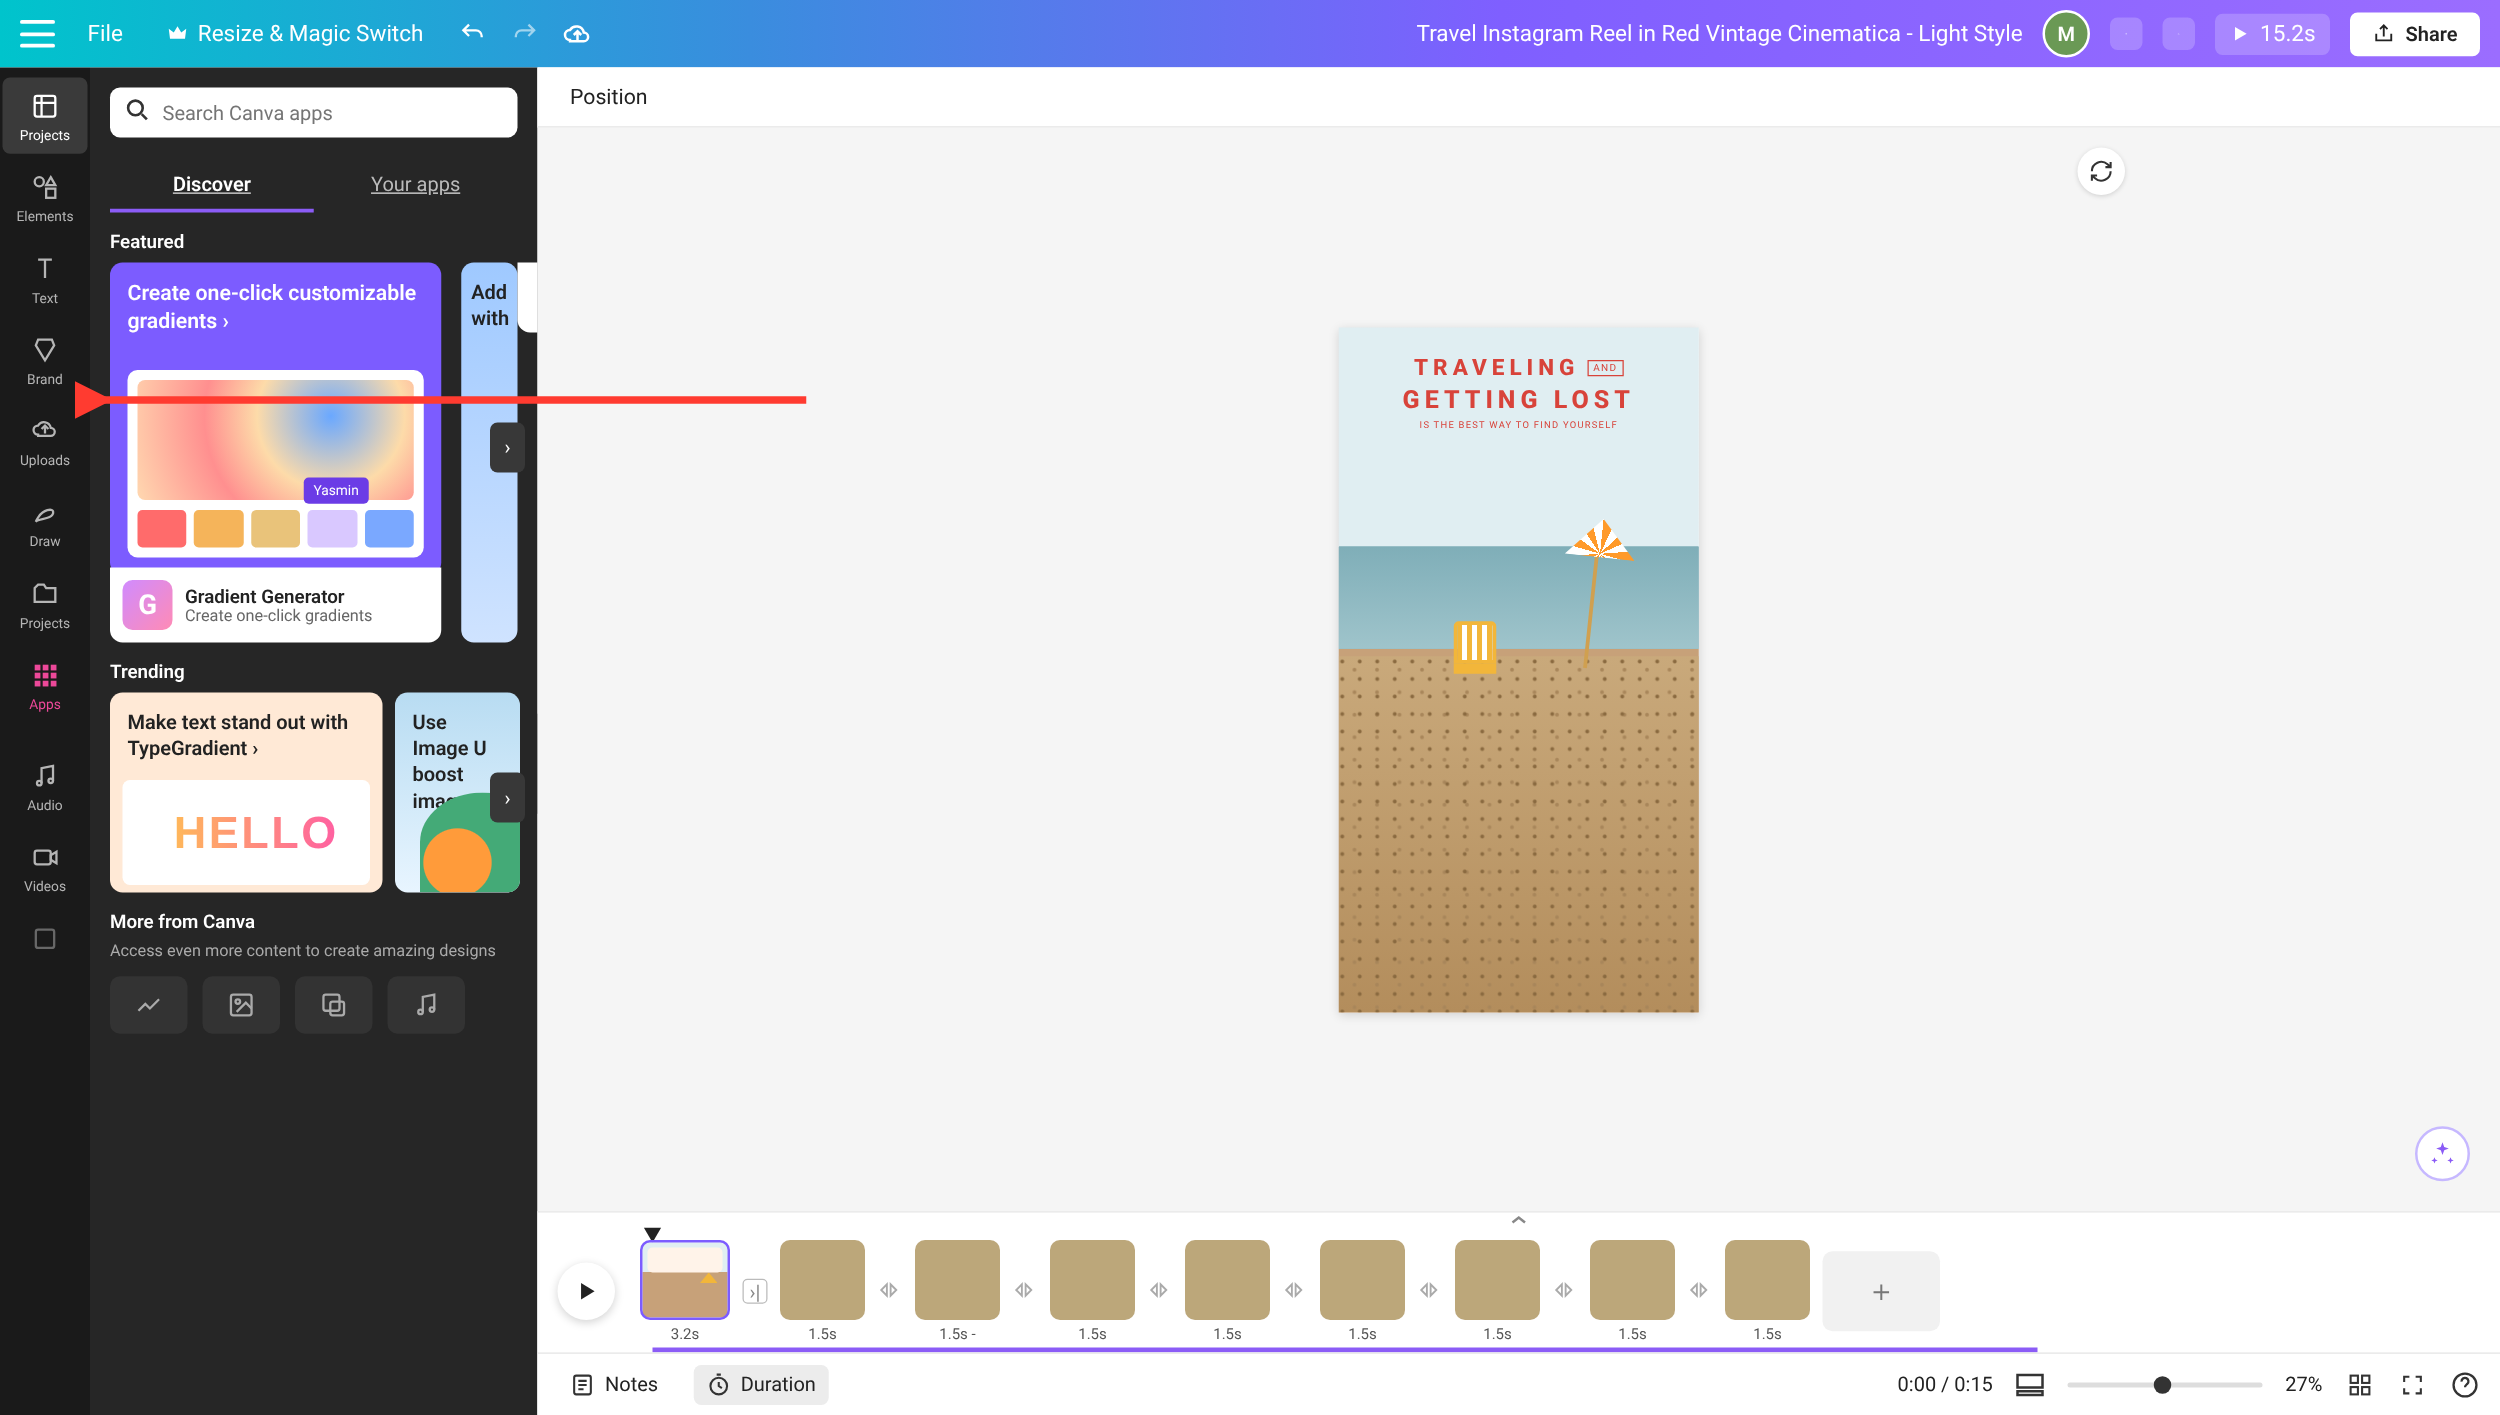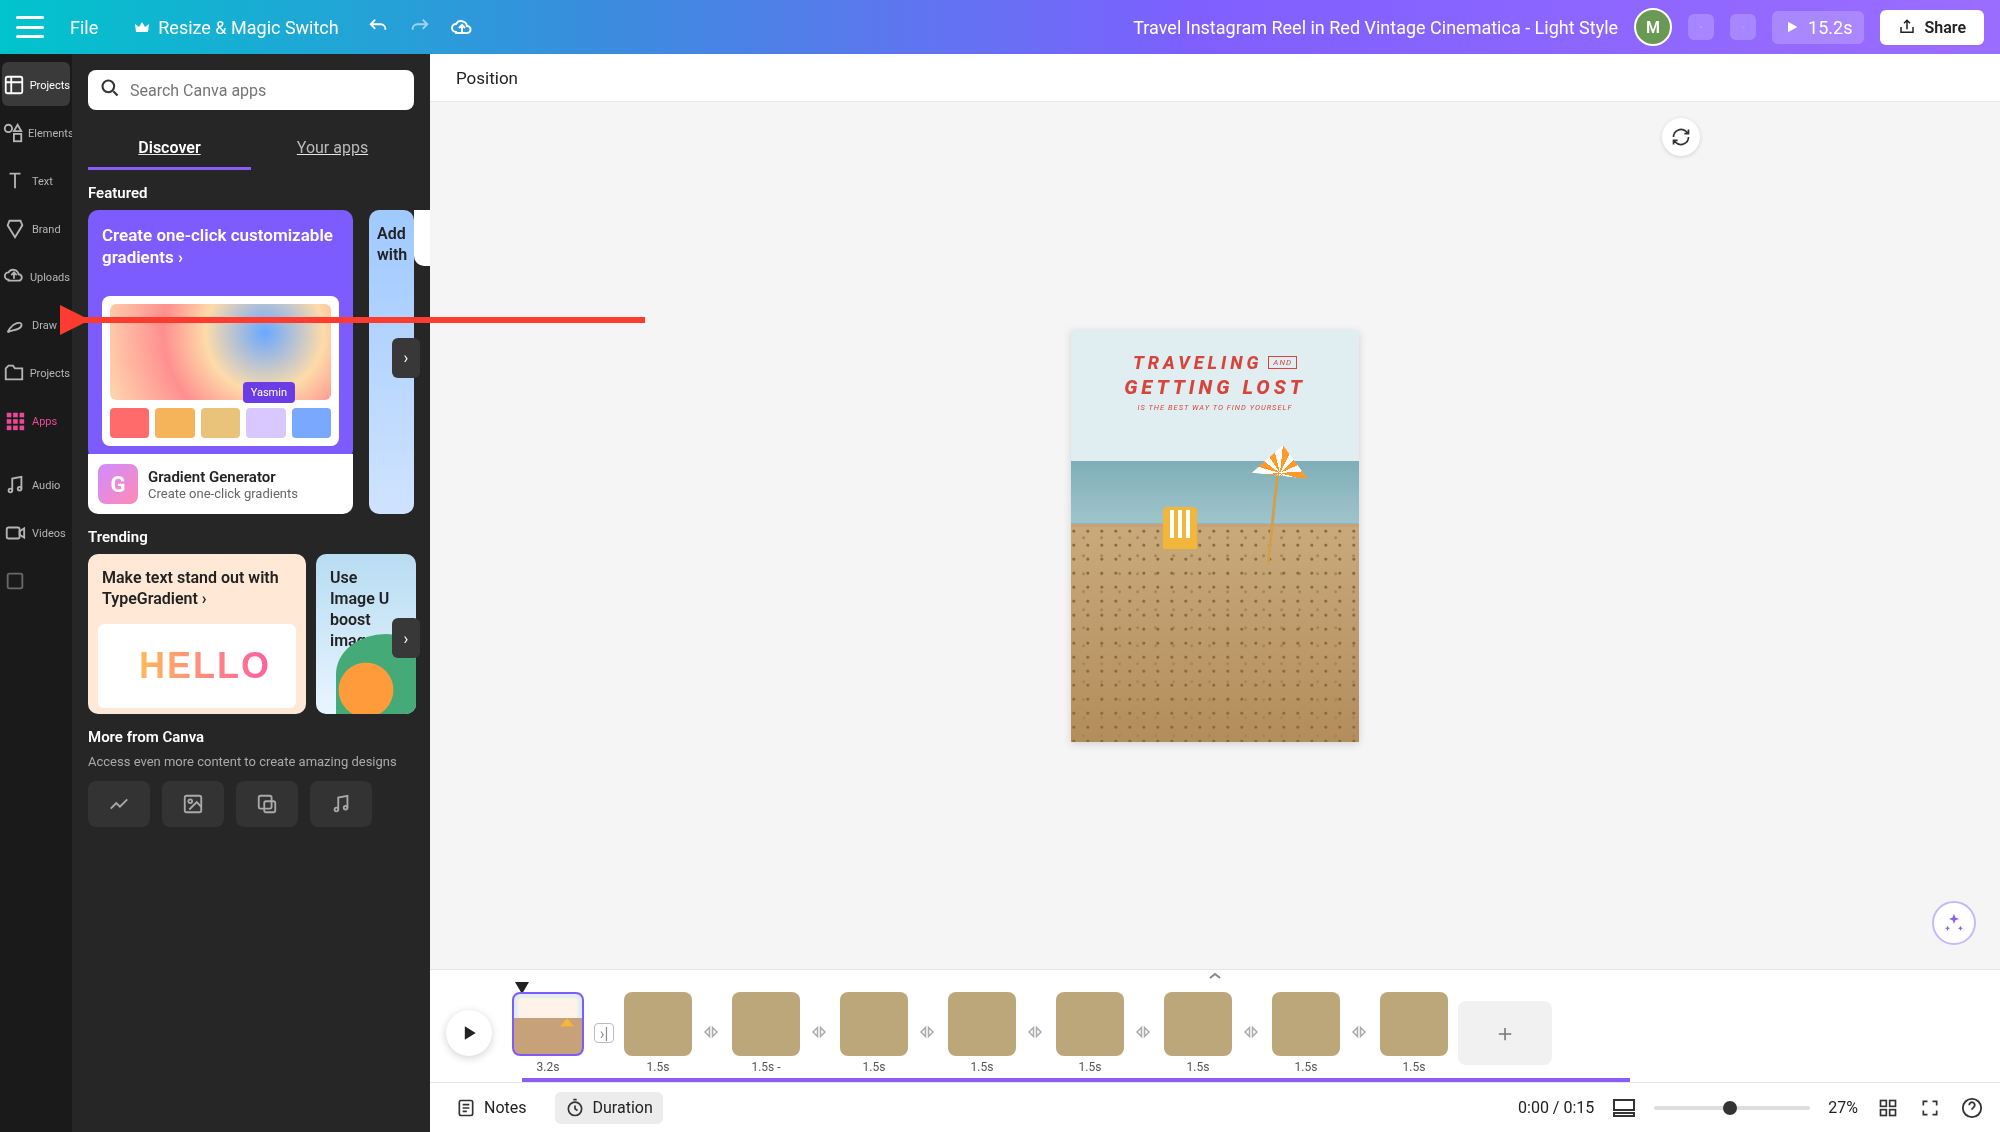--- a/index.html
+++ b/index.html
@@ -16,21 +16,21 @@
     .avatar { width: 38px; height: 38px; border-radius: 50%; background: #6a9955; color: #fff; display: flex; align-items: center; justify-content: center; font-weight: 600; border: 2px solid #fff; }
     .hdr-pill { background: rgba(255,255,255,.2); padding: 6px 12px; border-radius: 6px; }
     .play-pill { display: flex; align-items: center; gap: 8px; }
     .share-btn { background: #fff; color: #222; font-weight: 600; padding: 8px 18px; border-radius: 6px; display: flex; align-items: center; gap: 8px; }
 
     
     .body { display: flex; height: calc(100% - 54px); }
 
     
     .rail { width: 72px; background: #1a1a1a; display: flex; flex-direction: column; align-items: center; padding-top: 8px; }
-    .rail-item { width: 68px; padding: 10px 0 8px; display: flex; flex-direction: row; align-items: center; gap: 4px; color: #b5b5b5; cursor: pointer; margin-bottom: 4px; }
+    .rail-item { width: 68px; padding: 10px 0 8px; display: flex; flex-direction: column; align-items: center; gap: 4px; color: #b5b5b5; cursor: pointer; margin-bottom: 4px; }
     .rail-item.active { background: #3a3a3a; border-radius: 6px; color: #fff; }
     .rail-item.selected { color: #ec4899; }
     .rail-ico { width: 26px; height: 26px; display: flex; align-items: center; justify-content: center; }
     .rail-lbl { font-size: 11px; }
 
     
     .panel { width: 358px; background: #262626; color: #e6e6e6; display: flex; flex-direction: column; position: relative; }
     .panel-inner { padding: 16px 16px 0 16px; overflow: hidden; flex: 1; }
     .search-wrap { background: #fff; border-radius: 8px; height: 40px; display: flex; align-items: center; padding: 0 12px; gap: 10px; }
     .search-wrap input { border: none; outline: none; flex: 1; font-size: 16px; color: #555; background: transparent; }
@@ -73,21 +73,21 @@
     .arrow-ann { position:absolute; top:300px; left:60px; width:590px; height:40px; pointer-events:none; z-index:50; }
 
     
     .canvas-area { flex:1; background:#f5f5f5; display:flex; flex-direction:column; position:relative; }
     .position-bar { height:48px; background:#fff; border-bottom:1px solid #e5e5e5; display:flex; align-items:center; padding:0 16px; }
     .position-btn { font-size:17px; color:#222; cursor:pointer; padding:6px 10px; }
     .stage { flex:1; display:flex; align-items:center; justify-content:center; position:relative; }
     .reload-fab { position:absolute; top:16px; right:300px; width:38px; height:38px; background:#fff; border-radius:50%; box-shadow:0 1px 4px rgba(0,0,0,.15); display:flex; align-items:center; justify-content:center; cursor:pointer; }
     .sparkle-fab { position:absolute; bottom:24px; right:24px; width:44px; height:44px; border-radius:50%; border:2px solid #c6b8ff; background:#fff; display:flex; align-items:center; justify-content:center; cursor:pointer; }
 
-    .art { width: 288px; height: 412px; background: linear-gradient(#e0eef2 0 32%, #8fb7c0 32% 47%, #c7a179 47% 100%); box-shadow: 0 2px 8px rgba(0,0,0,.15); position:relative; overflow:hidden;font-style:italic; }
+    .art { width: 288px; height: 548px; background: linear-gradient(#e0eef2 0 32%, #8fb7c0 32% 47%, #c7a179 47% 100%); box-shadow: 0 2px 8px rgba(0,0,0,.15); position:relative; overflow:hidden; }
     .sand { position:absolute; bottom:0; left:0; right:0; height:52%; background:
       radial-gradient(circle at 20% 30%, #8a6a40 0 1px, transparent 2px) 0 0/14px 14px,
       radial-gradient(circle at 70% 60%, #a8865a 0 1px, transparent 2px) 0 0/18px 18px,
       linear-gradient(#c9a97b,#b38d5c); }
     .sea { position:absolute; top:32%; left:0; right:0; height:15%; background: linear-gradient(#7faeb8,#9fc4cb); }
     .chair { position:absolute; top:43%; left:32%; width:40px; height:48px; }
     .chair .back { width:34px; height:34px; border:3px solid #f2b63a; border-radius:4px 4px 0 0; background: repeating-linear-gradient(90deg,#f2b63a 0 4px,#fff 4px 8px); }
     .chair .seat { width:34px; height:8px; background:#f2b63a; }
     .umbrella { position:absolute; top:28%; left:62%; width:60px; height:120px; }
     .umbrella .pole { position:absolute; left:28px; top:10px; width:3px; height:110px; background:#d0a050; transform: rotate(6deg); transform-origin: top; }

